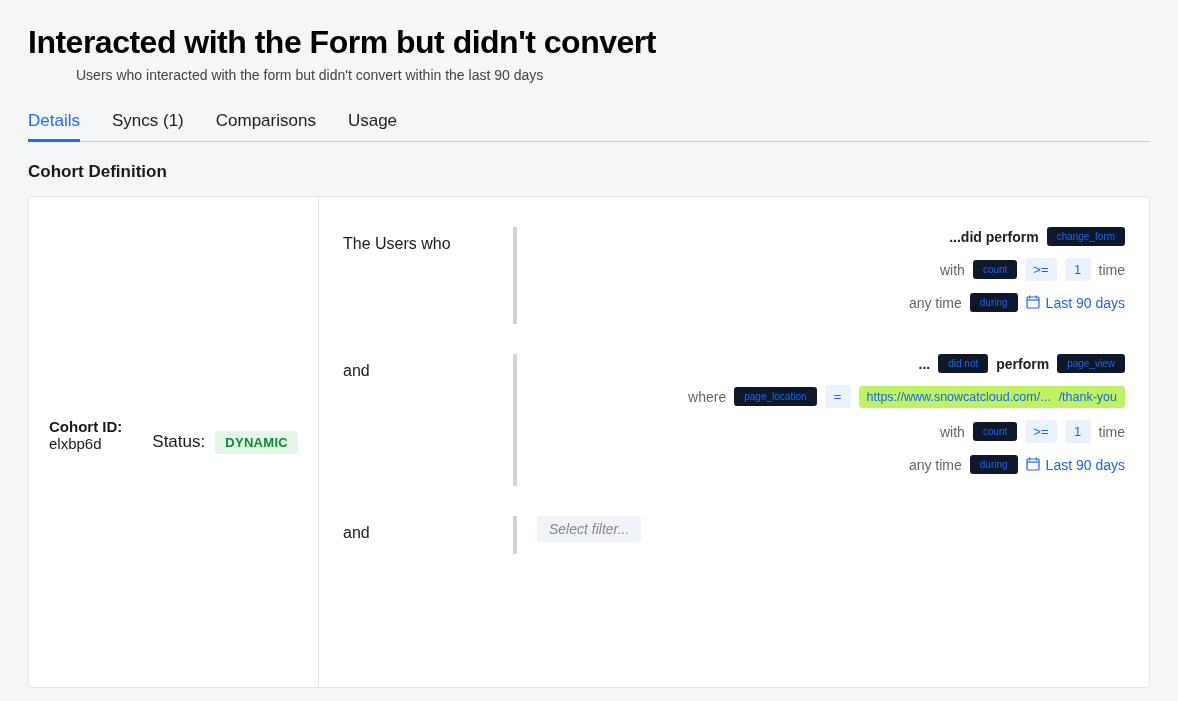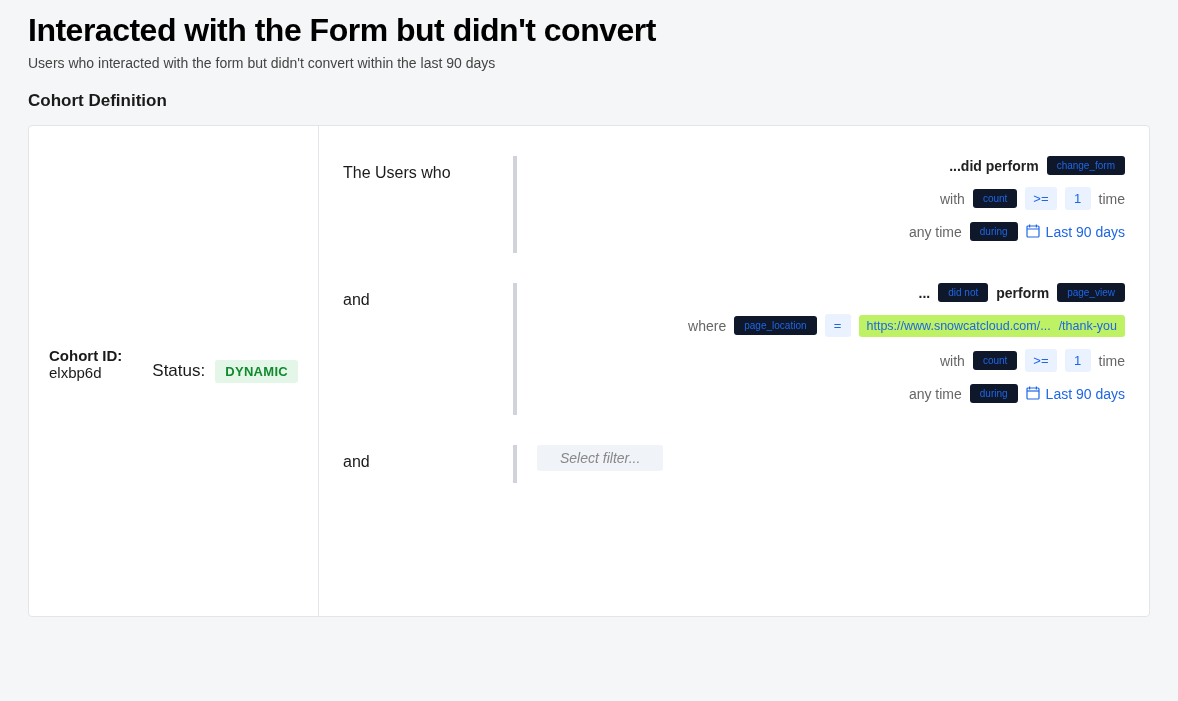--- a/index.html
+++ b/index.html
@@ -11,25 +11,27 @@
   }
   .page {
     padding: 12px 28px 40px 28px;
   }
   .page-title {
     font-size: 32px;
     font-weight: 700;
     letter-spacing: -0.5px;
     color: #000;
     margin-bottom: 6px;
+    margin-top: 12px;
   }
   .page-subtitle {
     font-size: 14px;
     color: #444;
     margin-bottom: 20px;
+    margin-left: 48px;
   }
   .tabs {
     display: flex;
     gap: 32px;
     border-bottom: 1px solid #ccc;
     margin-bottom: 20px;
   }
   .tab {
     padding: 8px 0;
     font-size: 17px;
@@ -160,33 +162,39 @@
     font-size: 12.5px;
     white-space: nowrap;
     display: inline-flex;
     gap: 8px;
     align-items: center;
   }
   .select-filter {
     background: #f0f3f8;
     color: #888;
     font-style: italic;
-    padding: 5px 23px;
+    padding: 5px 12px;
     border-radius: 3px;
     font-size: 14px;
     display: inline-block;
   }
 </style>
 </head>
 <body>
 
 <div class="page">
   <h1 class="page-title">Interacted with the Form but didn't convert</h1>
   <div class="page-subtitle">Users who interacted with the form but didn't convert within the last 90 days</div>
 
+  <div class="tabs">
+    <div class="tab active">Details</div>
+    <div class="tab">Syncs (1)</div>
+    <div class="tab">Comparisons</div>
+    <div class="tab">Usage</div>
+  </div>
 
   <h2 class="section-heading">Cohort Definition</h2>
 
   <div class="panel">
     <div class="side">
       <div class="side-row">
         <span class="side-label">Cohort ID:</span>
         <span>elxbp6d</span>
       </div>
       <div class="status-row">

